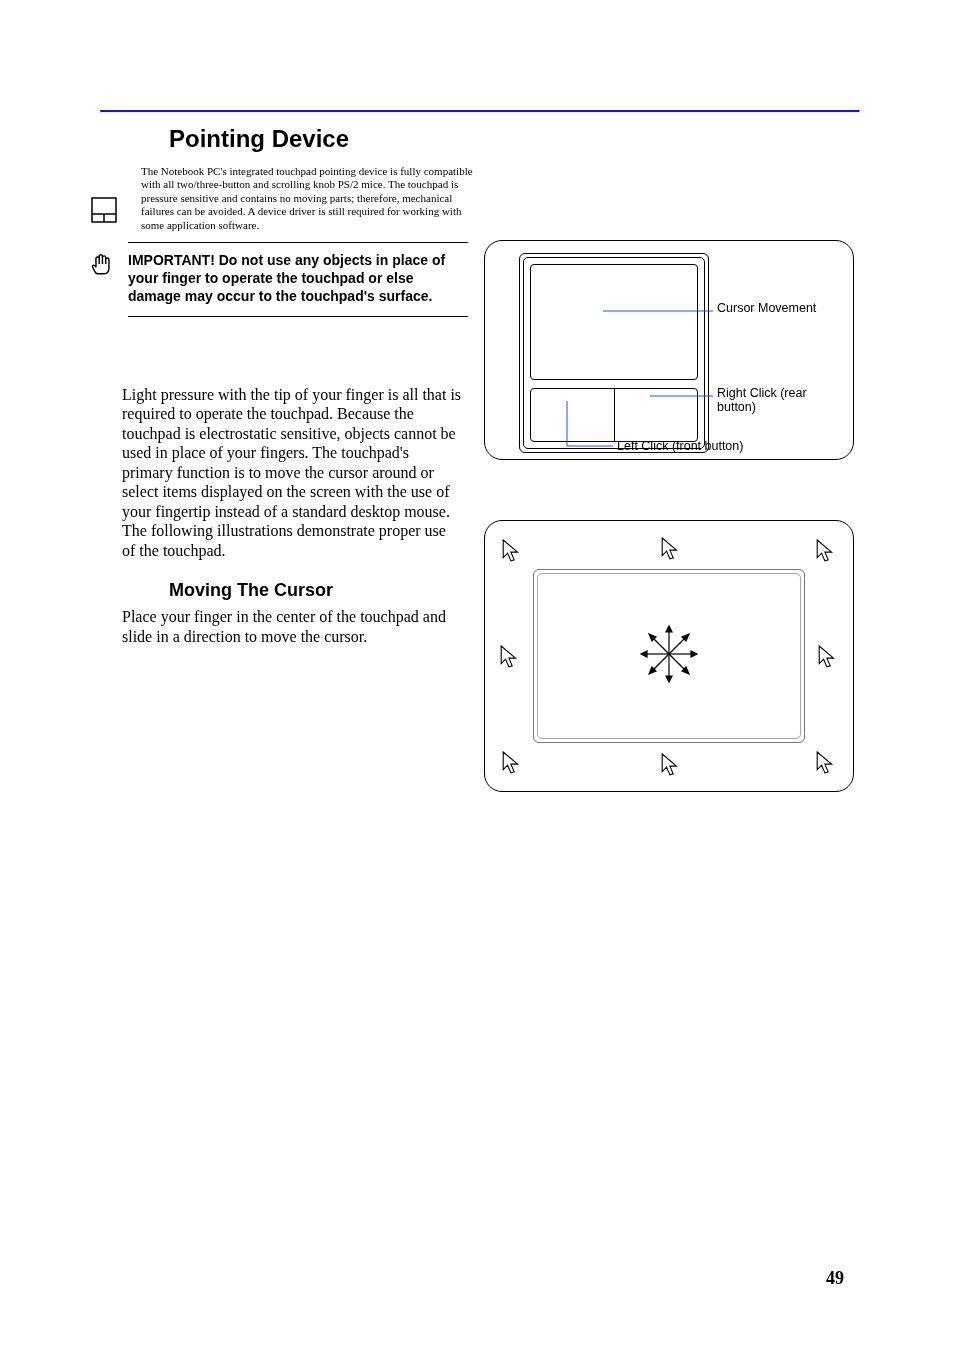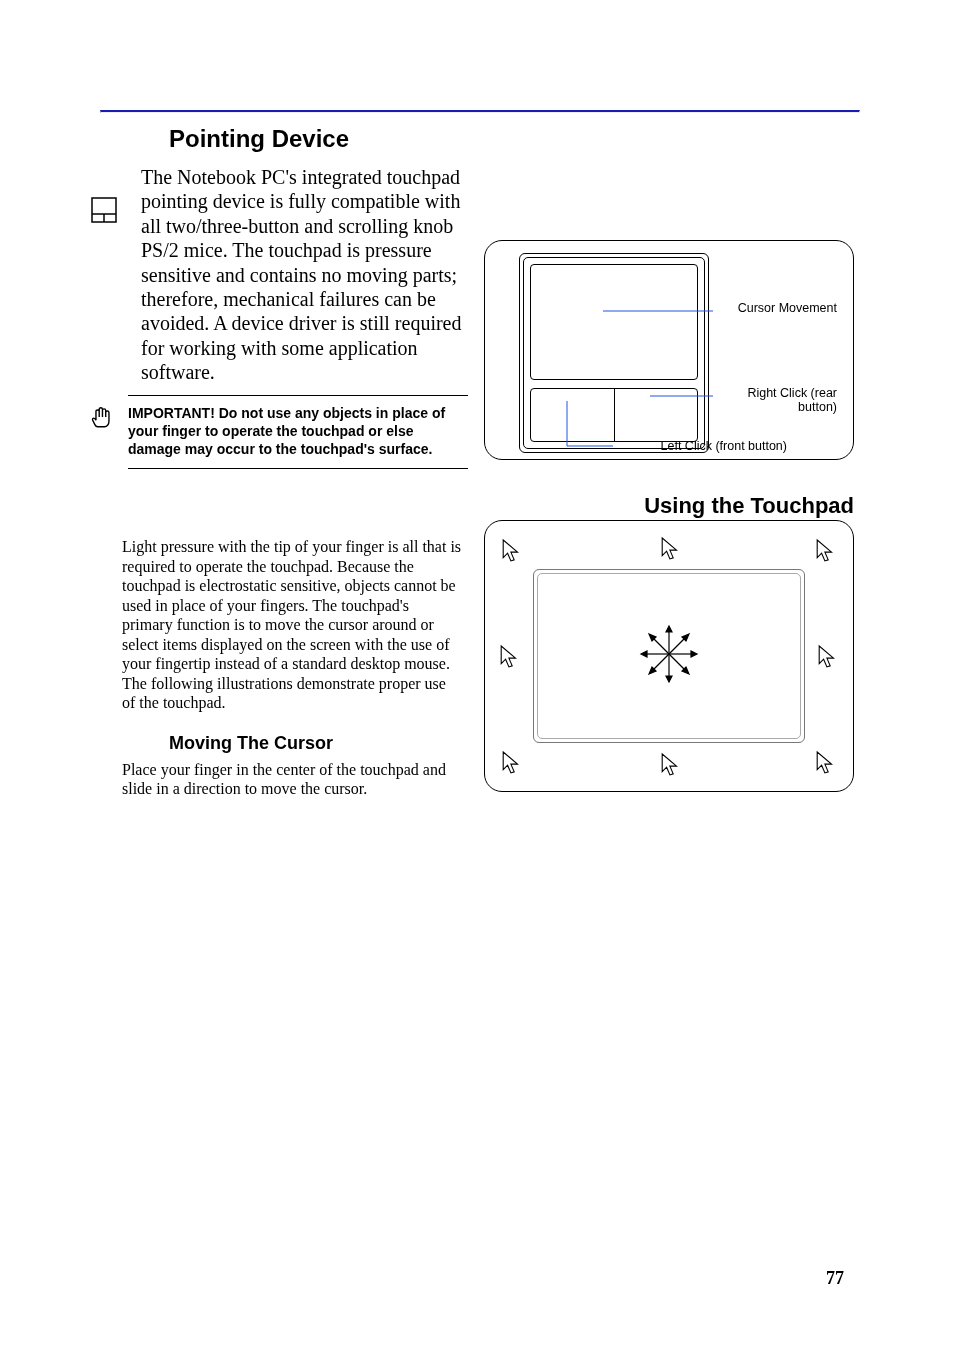--- a/index.html
+++ b/index.html
@@ -44,21 +44,21 @@
     font-size: 24px;
     margin-bottom: 12px;
     margin-left: 28px;
   }
   .body-block {
     margin-left: 41px;
   }
   .col-left {
     float: left;
     width: 340px;
-    font-size: 20px;
+    font-size: 11px;
     line-height: 1.22;
   }
   .col-right {
     float: right;
     width: 370px;
   }
   .clear { clear: both; }
   .callout-hr {
     border: none;
     border-top: 1px solid #000;
@@ -89,21 +89,20 @@
   
   .touchpad-box {
     position: absolute;
     top: 240px;
     right: 100px;
     width: 370px;
     height: 220px;
     border: 1px solid #000;
     border-radius: 18px;
     background: #fff;
-    text-align: right;
   }
   .tp-outer {
     position: absolute;
     left: 34px;
     top: 12px;
     width: 190px;
     height: 200px;
     border: 1.5px solid #000;
     border-radius: 6px;
   }
@@ -309,14 +308,14 @@
             <path d="M-20 -20 L-13 -17 L-17 -13 Z" fill="#000"></path>
           <line x1="0" y1="0" x2="17" y2="17"></line>
             <path d="M20 20 L13 17 L17 13 Z" fill="#000"></path>
           <line x1="0" y1="0" x2="-17" y2="17"></line>
             <path d="M-20 20 L-13 17 L-17 13 Z" fill="#000"></path>
         </g>
       </svg>
     </div>
   </div>
 
-  <div class="page-num">77</div>
+  <div class="page-num">49</div>
 </div>
 
 </body></html>

